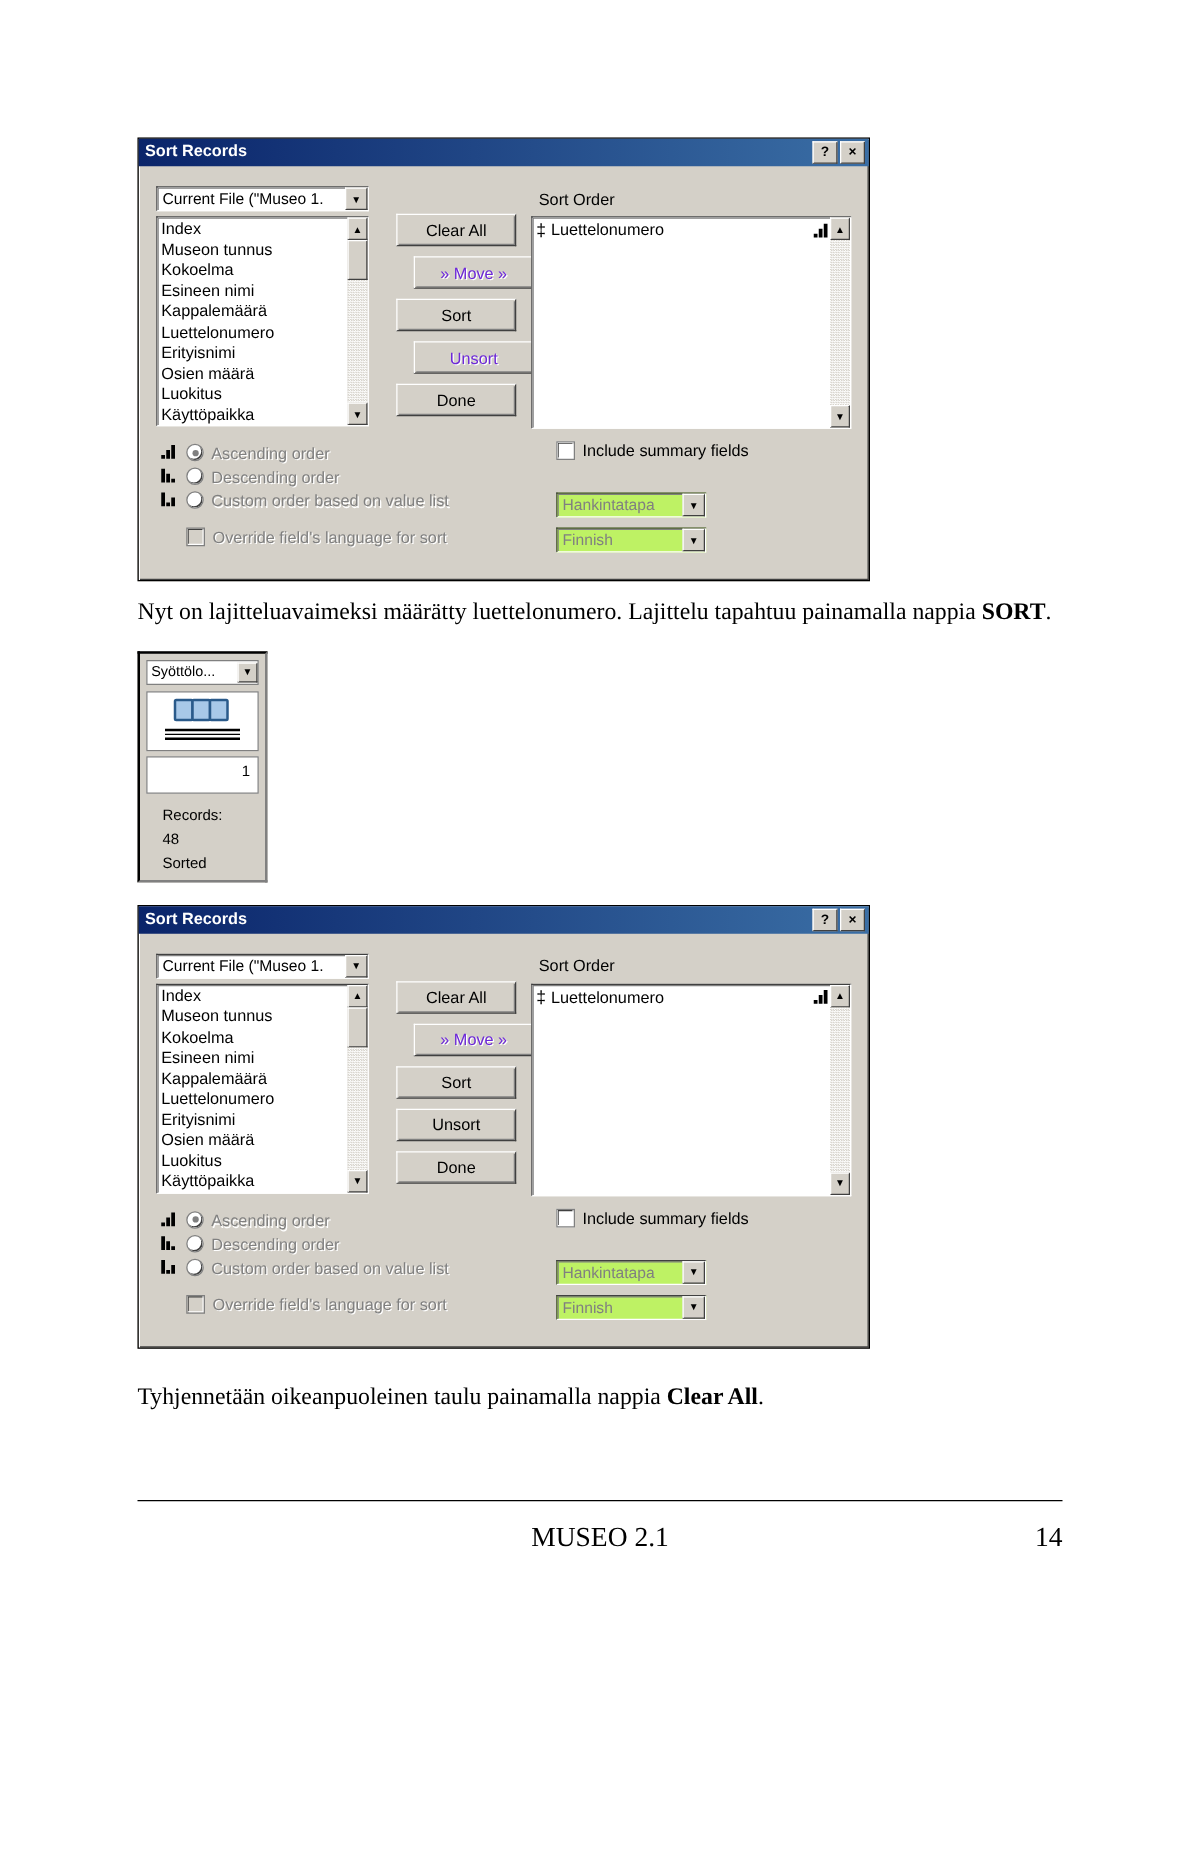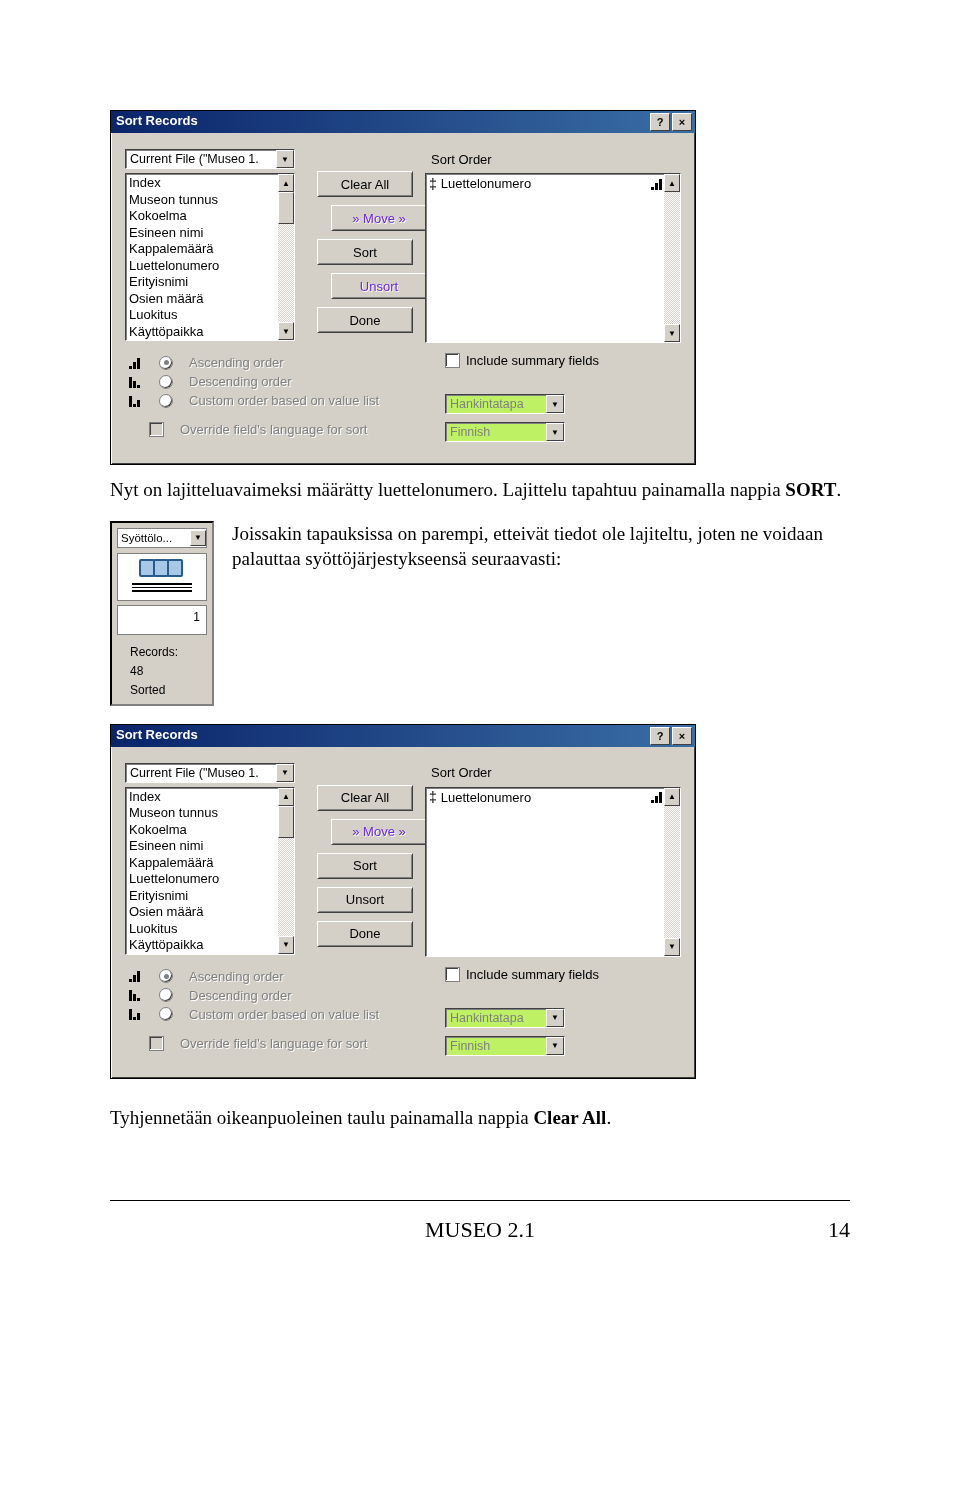--- a/index.html
+++ b/index.html
@@ -128,21 +128,21 @@
   .sortorder-items { flex: 1; padding: 1px 0 0 3px; line-height: 17px; font-size: 13px;}
   .sort-item { display: flex; align-items: center; gap: 4px; }
   .sort-icon { font-size: 14px; line-height:1;}
   .barchart { display: inline-flex; align-items: flex-end; gap: 1px; height: 12px; margin-left: auto; margin-right: 2px;}
   .barchart span { width: 3px; background: #000; }
   .row2 {
     display: flex;
     margin-top: 10px;
   }
   .optionscol { width: 312px; }
-  .optrow { display: flex; align-items: center; gap: 16px; padding: 2px 0 2px 4px;}
+  .optrow { display: flex; align-items: flex-start; gap: 6px; padding: 2px 0 2px 4px;}
   .optrow.disabled { color: #808080; text-shadow: 1px 1px 0 #fff; }
   .radio {
     width: 12px; height: 12px; border-radius: 50%;
     background: #fff;
     border: 1px solid #808080;
     box-shadow: -1px -1px 0 #404040 inset, 1px 1px 0 #d4d0c8;
     display: flex; align-items: center; justify-content: center;
   }
   .radio.checked::after { content:''; width:5px; height:5px; background:#808080; border-radius:50%; }
   .checkbox {
@@ -359,21 +359,20 @@
           <div></div>
           <div></div>
         </div>
     </div>
     <div class="sp-page">1</div>
     <div class="sp-text">Records:</div>
     <div class="sp-text">48</div>
     <div class="sp-text" style="padding-bottom:6px">Sorted</div>
   </div>
   <div class="textcol">
-    <p class="para">Joissakin tapauksissa on parempi, etteivät tiedot ole lajiteltu, joten ne voidaan palauttaa syöttöjärjestykseensä seuraavasti:</p>
   </div>
 </div>
 
 <div class="dialog">
   <div class="titlebar">
     <span class="titlebar-text">Sort Records</span>
     <span class="titlebar-btn">?</span>
     <span class="titlebar-btn">×</span>
   </div>
   <div class="dlgbody">

